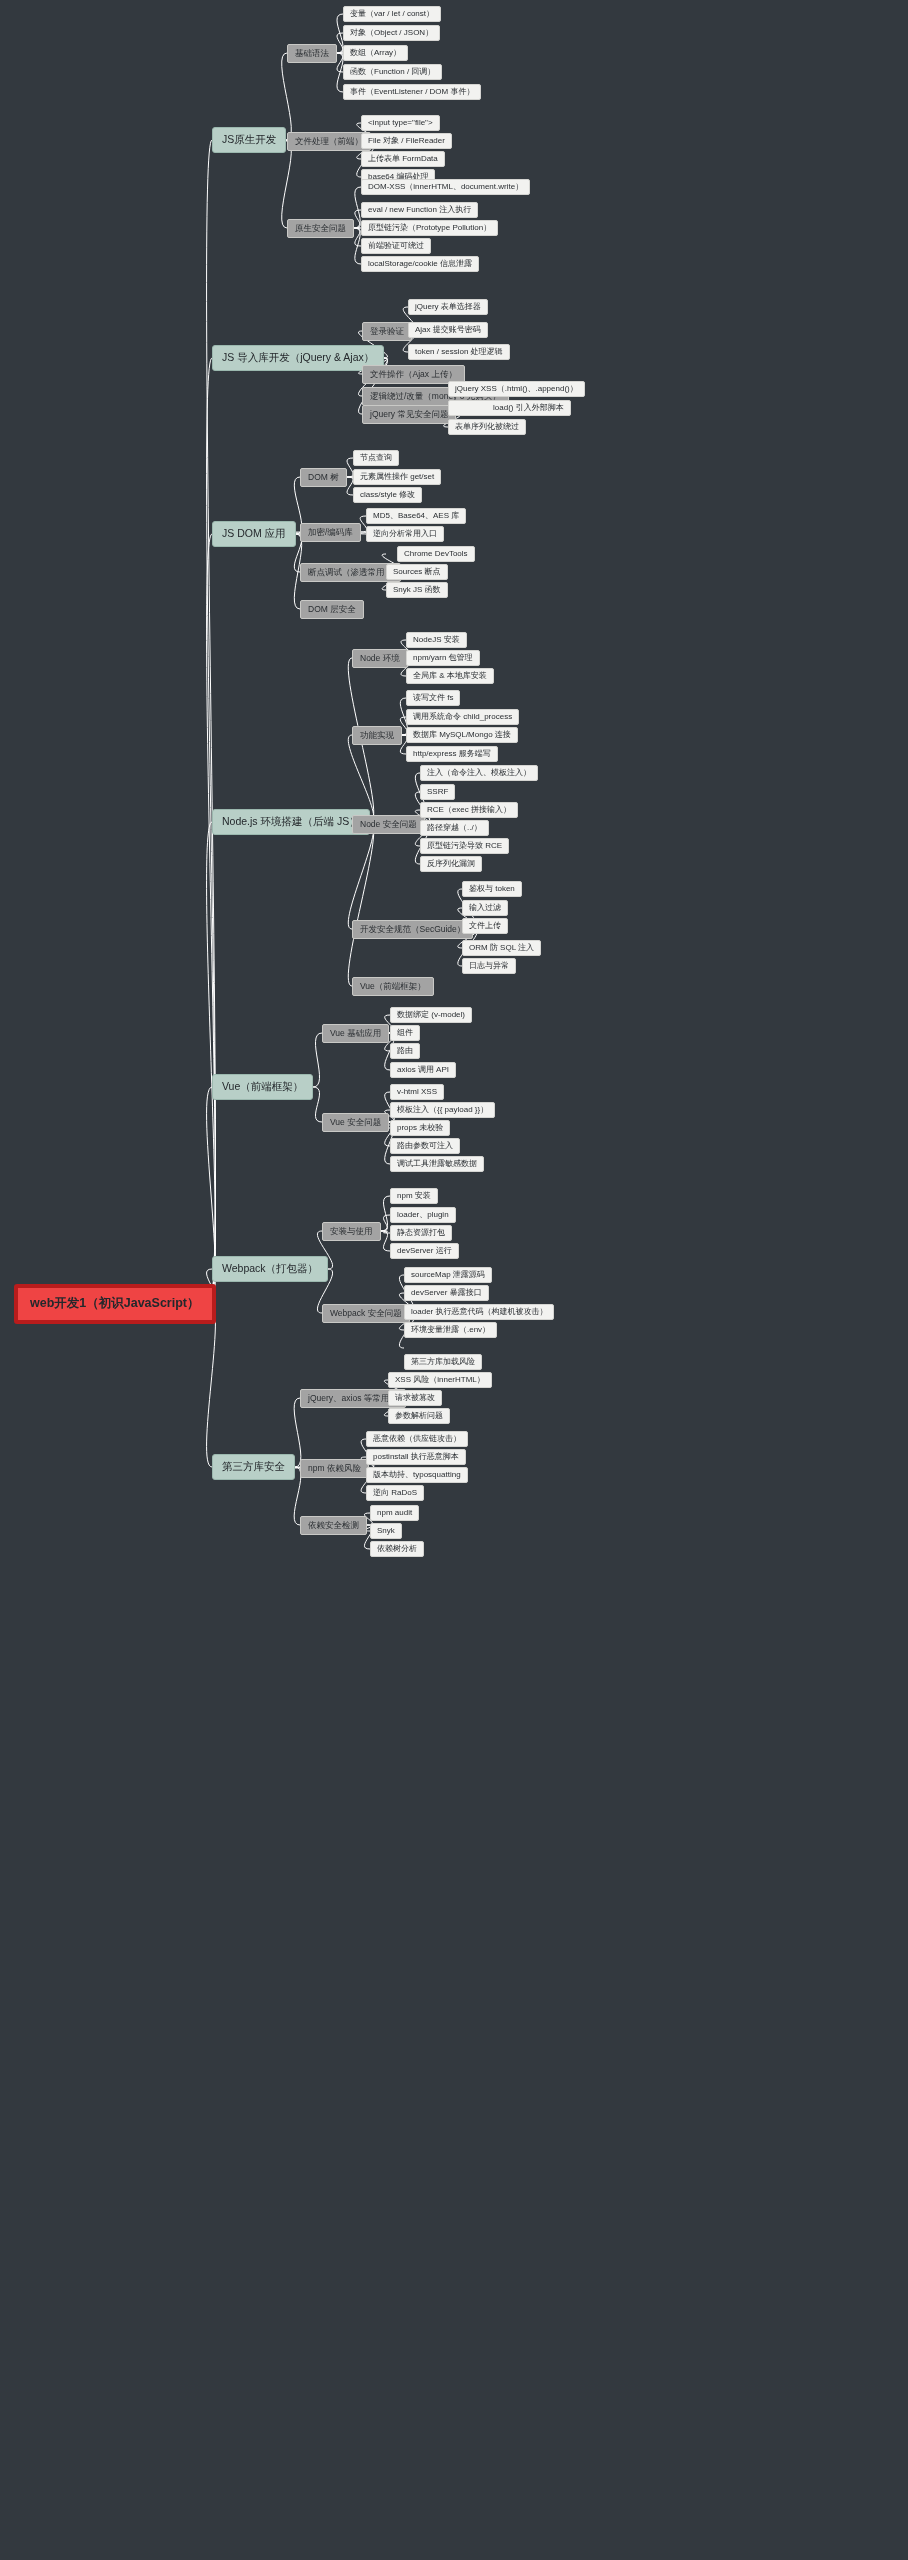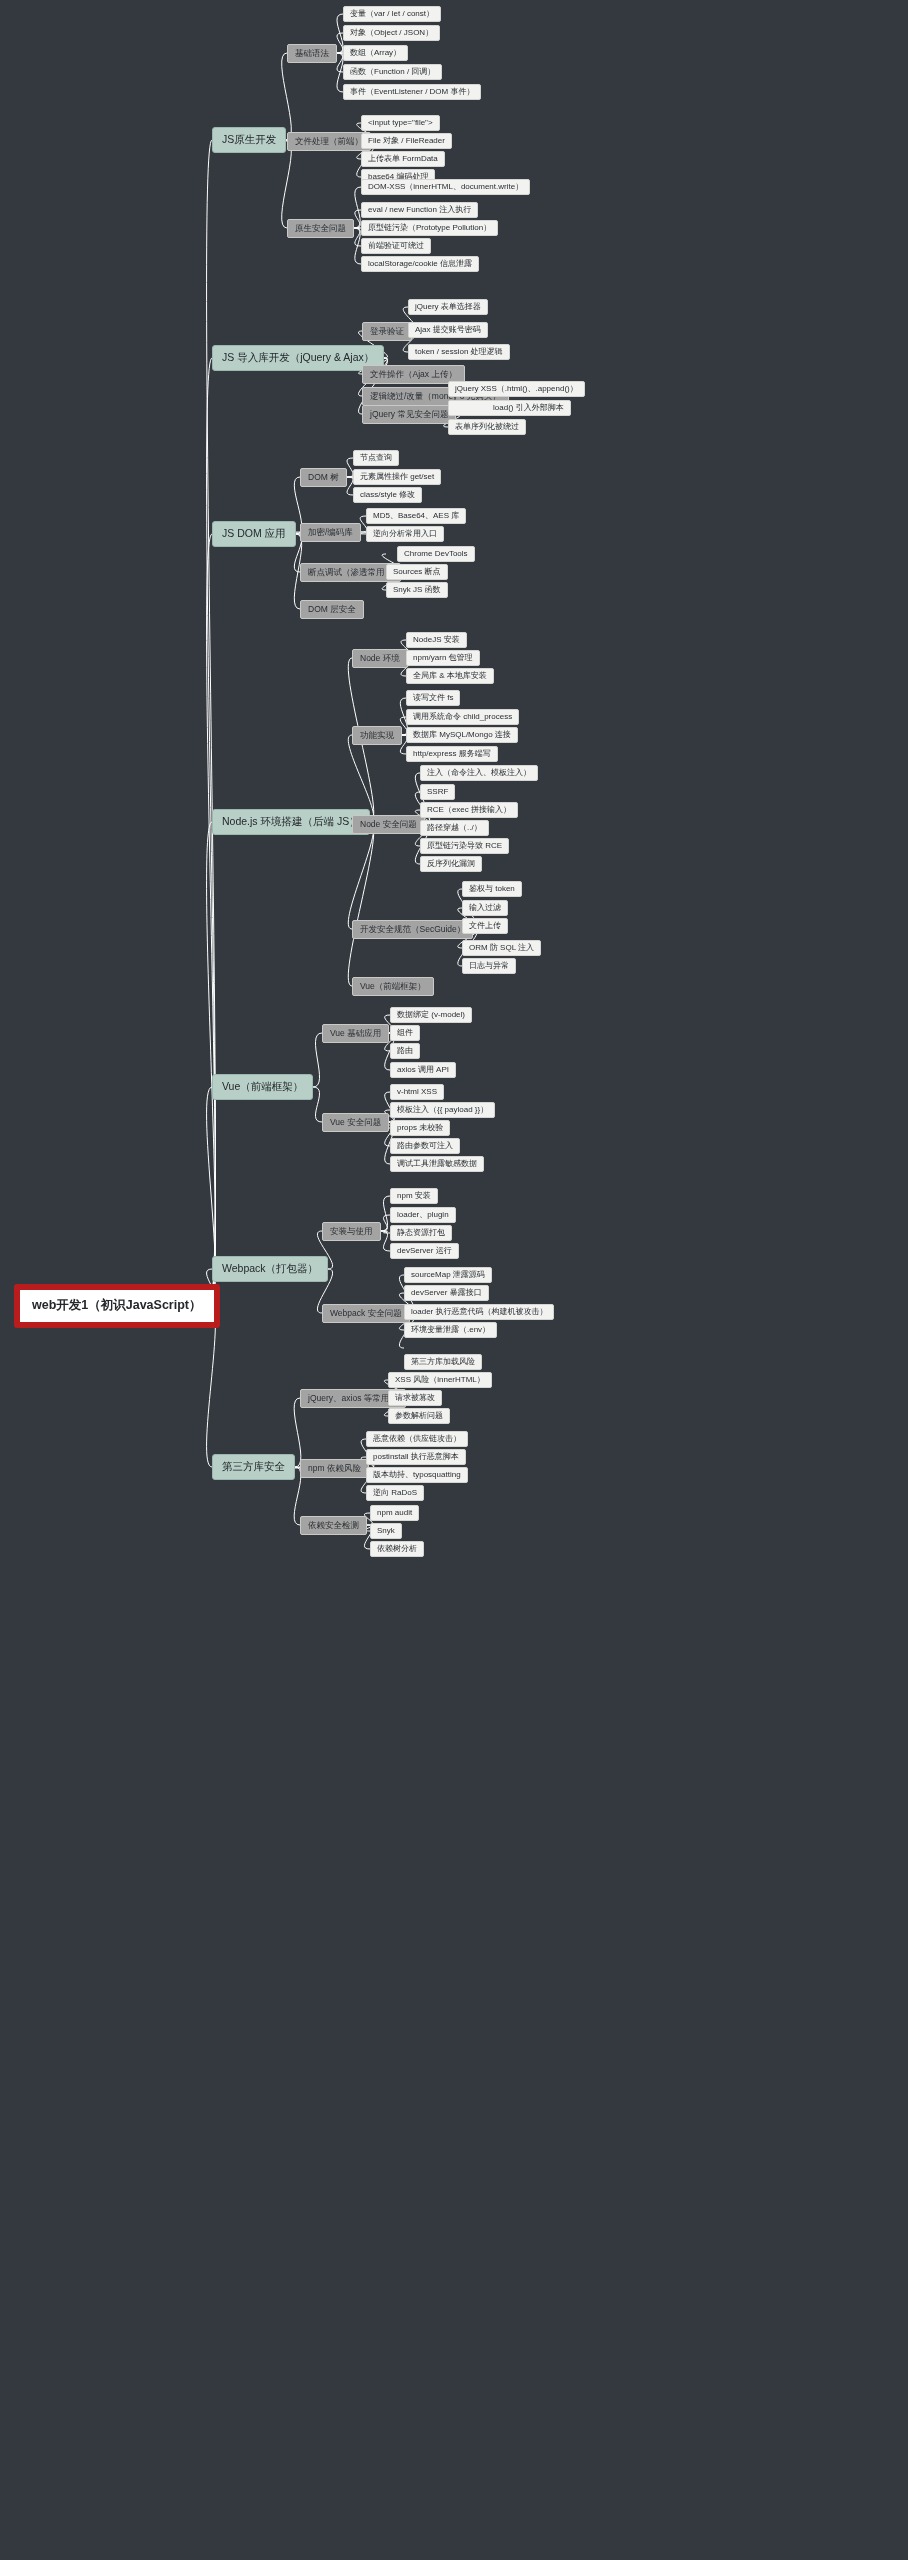--- a/index.html
+++ b/index.html
@@ -13,22 +13,22 @@
   #canvas{position:absolute;left:0;top:0;width:908px;height:2560px;}
   svg.links{position:absolute;left:0;top:0;width:908px;height:2560px;pointer-events:none;}
   .node{
     position:absolute;
     box-sizing:border-box;
     white-space:nowrap;
     line-height:1.1;
   }
   
   .n-root{
-    background:#ffffff;
-    border:6px solid #b91c1c;
+    background:#ef4444;
+    border:4px solid #b91c1c;
     border-radius:3px;
     color:#24282c;
     font-size:12.5px;
     padding:9px 12px;
     font-weight:600;
   }
   
   .n-l1{
     background:#b8cfc7;
     border:1px solid #9bb8ae;

